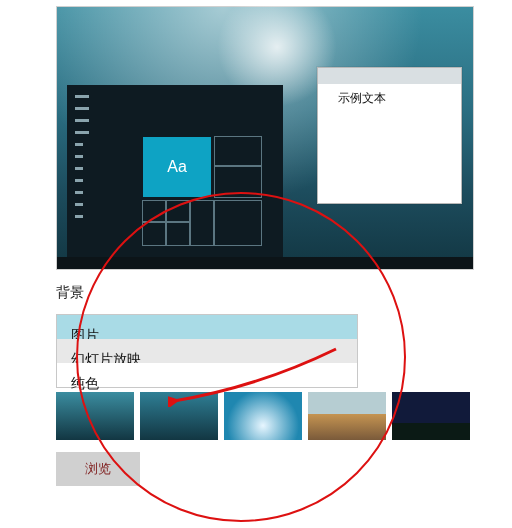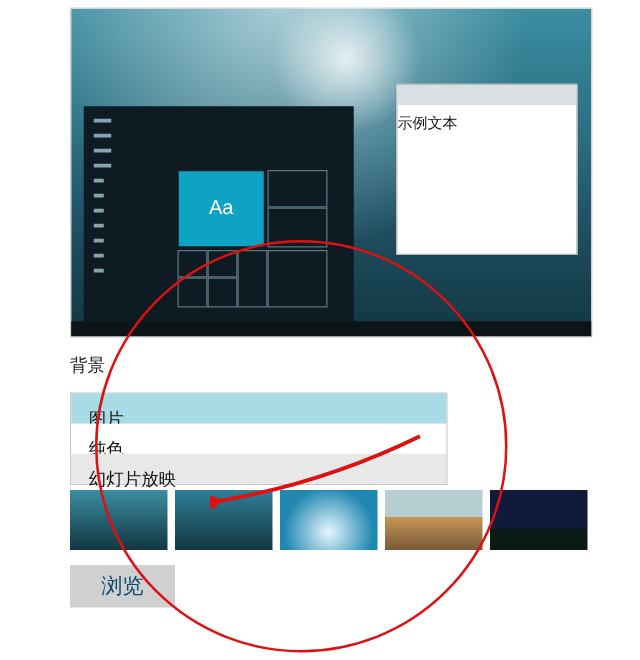--- a/index.html
+++ b/index.html
@@ -22,38 +22,38 @@
   .tile-a{position:absolute;left:0;top:0;width:68px;height:60px;background:#0ea3c4;
     line-height:60px;text-align:center;color:#fff;font-size:16px}
   .tg{position:absolute;background:#0e1b22;outline:1px solid #5b7681}
   .t1{left:72px;top:0;width:46px;height:28px}.t2{left:72px;top:30px;width:46px;height:30px}
   .t3{left:0;top:64px;width:22px;height:20px}.t4{left:24px;top:64px;width:22px;height:20px}
   .t5{left:48px;top:64px;width:22px;height:44px}.t6{left:72px;top:64px;width:46px;height:44px}
   .t7{left:0;top:86px;width:22px;height:22px}.t8{left:24px;top:86px;width:22px;height:22px}
   .note{position:absolute;left:260px;top:60px;width:143px;height:135px;background:#fff;
     border:1px solid #b8b8b8;font-size:12px;color:#111;box-shadow:0 0 0 1px rgba(0,0,0,.05)}
   .note .bar{height:16px;background:#d9dfe2}
-  .note .txt{padding:6px 0}
+  .note .txt{padding:6px 20px}
 
   
   .label{font-size:14px;color:#222;margin:14px 0 12px}
   .combo{width:300px;border:1px solid #c8c8c8}
   .opt{height:24px;line-height:40px;padding-left:14px;font-size:14px;color:#111;position:relative}
   .opt.sel{background:#a9dbe6}
   .opt2{background:#fff}
   .opt3{background:#e8e8e8}
   .thumbs{margin-top:4px;display:flex;gap:6px}
   .thumb{width:78px;height:48px}
   .th0{background:linear-gradient(180deg,#3b8da0,#123642)}
   .th1{background:linear-gradient(180deg,#2f7f95,#123642)}
   .th2{background:radial-gradient(circle at 50% 70%,#e7f6ff,#1f87b0 70%)}
   .th3{background:linear-gradient(180deg,#b6cdd2 45%,#c69552 45%,#7a5a3a)}
   .th4{background:linear-gradient(180deg,#111a3a 65%,#0b1a15 65%)}
   .browse{margin-top:12px;width:84px;height:34px;line-height:34px;text-align:center;
-    background:#d0d0d0;font-size:17px;color:#0c4a6e;cursor:pointer}
+    background:#d0d0d0;font-size:13px;color:#7f1d1d;cursor:pointer}
 
   
   .anno{position:absolute;pointer-events:none}
   .circle{left:76px;top:192px;width:326px;height:326px;border:2px solid #d11;border-radius:50%}
   .arrow{left:168px;top:347px}
 </style>
 </head>
 <body>
 
 <div class="page">
@@ -91,22 +91,22 @@
         <div class="bar"></div>
         <div class="txt">示例文本</div>
       </div>
       <div class="taskbar"></div>
     </div>
 
     <div class="label">背景</div>
 
     <div class="combo">
       <div class="opt sel">图片</div>
+      <div class="opt opt3">幻灯片放映</div>
       <div class="opt opt2">纯色</div>
-      <div class="opt opt3">幻灯片放映</div>
     </div>
 
     <div class="thumbs">
       <div class="thumb th0"></div>
       <div class="thumb th1"></div>
       <div class="thumb th2"></div>
       <div class="thumb th3"></div>
       <div class="thumb th4"></div>
     </div>
 

